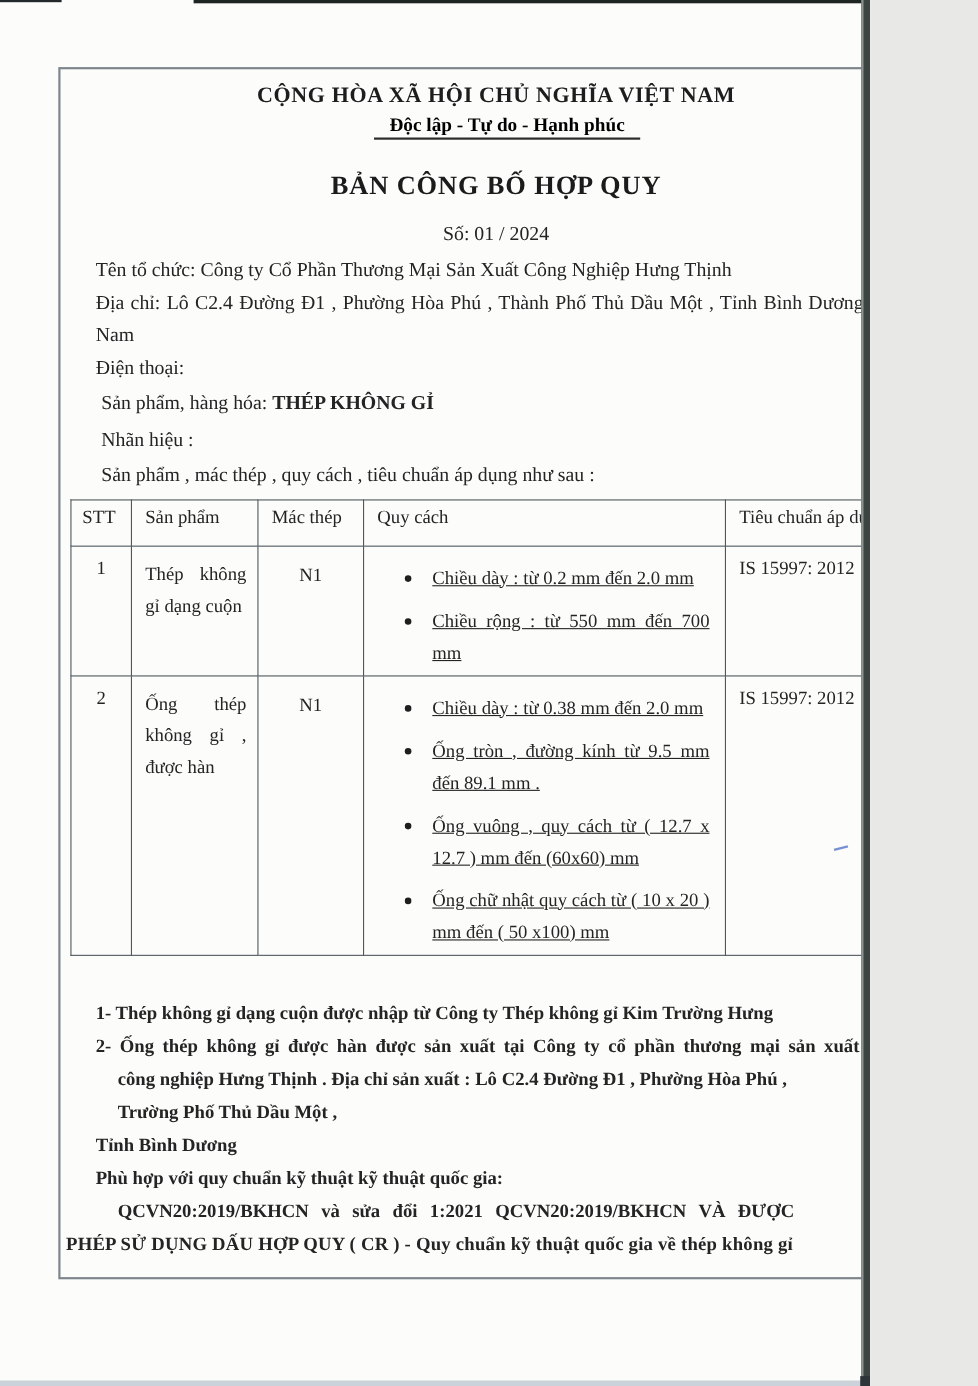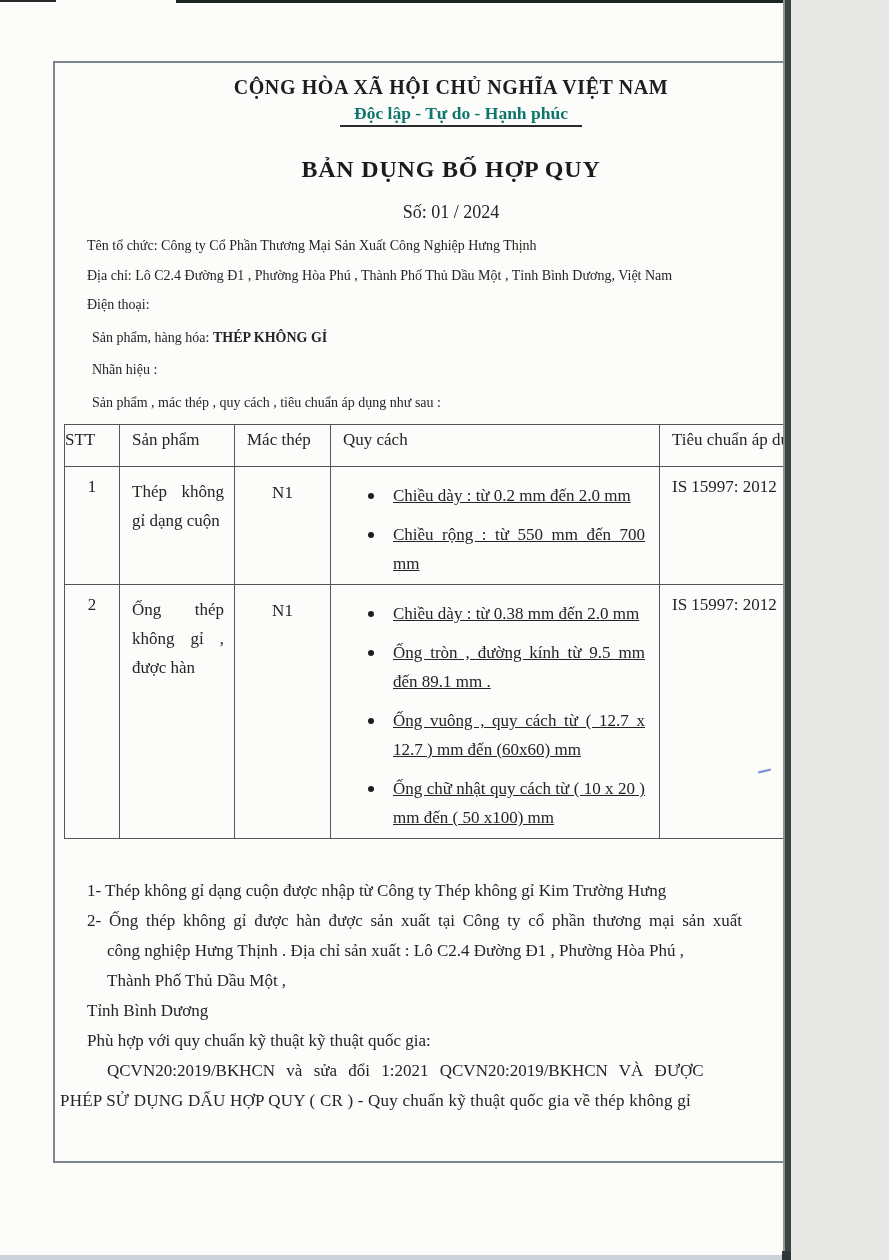--- a/index.html
+++ b/index.html
@@ -17,48 +17,48 @@
   .edge-corner { position:absolute; right:0; bottom:0; width:9px; height:9px; background:#2e3538; z-index:42; }
   .ink-dot { position:absolute; left:787px; top:662px; width:4px; height:4px; border-radius:50%; background:#3d62c0; opacity:.8; z-index:5;}
   .ink-dash { position:absolute; left:758px; top:770px; width:13px; height:2px; background:#4a6cc4; transform:rotate(-14deg); opacity:.75; z-index:5;}
 
   
   .page {
     position:absolute; left:53px; top:61px; width:792px; height:1098px;
     border:2px solid #7d868c; background:transparent;
   }
   .nat-title { text-align:center; margin-top:13px; font-size:20px; font-weight:bold; letter-spacing:.6px; color:#1d1d1d; }
-  .motto { text-align:center; margin-top:4px; font-size:17.5px; font-weight:bold; color:#0f766e;padding-left:20px; }
+  .motto { text-align:center; margin-top:4px; font-size:17.5px; font-weight:bold; color:#000000;padding-left:20px; }
   .motto span { display:inline-block; padding:0 14px 1px 14px; border-bottom:2px solid #2b2b2b; }
   .doc-title { text-align:center; margin-top:29px; font-size:24px; font-weight:bold; letter-spacing:.8px; color:#1b1b1b; }
   .doc-no { text-align:center; margin-top:19px; font-size:18px; }
 
-  .info { margin:8px 22px 0 32px; font-size:14px; line-height:29.5px; }
+  .info { margin:8px 22px 0 32px; font-size:18px; line-height:29.5px; }
   .info p { margin:0; text-align:justify; }
   .info p.sp { margin-top:3px; padding-left:5px; }
   .b { font-weight:bold; }
 
   
   table.spec { border-collapse:collapse; table-layout:fixed; width:775px; margin:7px 0 0 9px; font-size:17px; }
   table.spec th, table.spec td { border:1.7px solid #4e585e; vertical-align:top; font-weight:normal; }
   col.c1{width:55px;} col.c2{width:115px;} col.c3{width:96px;} col.c4{width:329px;} col.c5{width:180px;}
   th.h { height:36px; text-align:left; padding:5px 4px 0 12px; }
-  th.h.ctr { text-align:left; padding-left:0; }
+  th.h.ctr { text-align:center; padding-left:0; }
   td.stt { text-align:center; padding-top:10px; }
   td.prod { padding:10px 10px 0 12px; text-align:justify; line-height:29px; }
   td.grade { text-align:center; padding-top:16px; }
   td.std { padding:10px 6px 0 12px; }
   td.qc { padding:4px 14px 6px 34px;text-decoration:underline; }
   ul.specs { list-style:none; margin:0; padding:0; }
   ul.specs li { position:relative; padding-left:28px; margin-top:10px; text-align:justify; line-height:29px; }
   ul.specs li::before { content:""; position:absolute; left:3px; top:12px; width:6px; height:6px; border-radius:50%; background:#1e1e1e; }
 
   
   .notes { margin:37px 22px 0 32px; font-size:17px; line-height:30px; }
-  .note-line { margin:0; }
+  .note-line { margin:0;font-weight:bold; }
   .note-line.ind1 { padding-left:20px; }
   .note-line.outdent { margin-left:-27px; letter-spacing:.2px; }
   .note-line.spread-sm { word-spacing:3.5px; }
   .note-line.spread-lg { word-spacing:7px; }
 
   
   .stamp { position:absolute; left:782px; top:622px; width:210px; height:200px; z-index:6; opacity:.93; }
   .stamp text { font-family:"Liberation Sans","DejaVu Sans",sans-serif; font-weight:bold; }
 </style>
 </head>
@@ -74,21 +74,21 @@
   <div class="ink-dot"></div>
   <div class="ink-dash"></div>
 
   <div class="page">
 
     <div class="nat-title">CỘNG HÒA XÃ HỘI CHỦ NGHĨA VIỆT NAM</div>
     <div class="motto">
       <span>Độc lập - Tự do - Hạnh phúc</span>
     </div>
 
-    <div class="doc-title">BẢN DỤNG BỐ HỢP QUY</div>
+    <div class="doc-title">BẢN CÔNG BỐ HỢP QUY</div>
     <div class="doc-no">Số: 01 / 2024</div>
 
     <div class="info">
       <p>Tên tổ chức: Công ty Cổ Phần Thương Mại Sản Xuất Công Nghiệp Hưng Thịnh</p>
       <p>Địa chỉ: Lô C2.4 Đường Đ1 , Phường Hòa Phú , Thành Phố Thủ Dầu Một , Tỉnh Bình Dương, Việt Nam</p>
       <p>Điện thoại:</p>
       <p class="sp"><span>Sản phẩm, hàng hóa:</span> <span class="b">THÉP KHÔNG GỈ</span></p>
       <p class="sp">Nhãn hiệu :</p>
       <p class="sp">Sản phẩm , mác thép , quy cách , tiêu chuẩn áp dụng như sau :</p>
     </div>
@@ -142,21 +142,21 @@
 
     <div class="notes">
 
         <div class="note-line">1- Thép không gỉ dạng cuộn được nhập từ Công ty Thép không gỉ Kim Trường Hưng</div>
 
 
         <div class="note-line spread-sm">2- Ống thép không gỉ được hàn được sản xuất tại Công ty cổ phần thương mại sản xuất</div>
 
         <div class="note-line ind1">công nghiệp Hưng Thịnh . Địa chỉ sản xuất : Lô C2.4 Đường Đ1 , Phường Hòa Phú ,</div>
 
-        <div class="note-line ind1">Thành Phố Thủ Dầu Một ,</div>
+        <div class="note-line ind1">Trường Phố Thủ Dầu Một ,</div>
 
         <div class="note-line">Tỉnh Bình Dương</div>
 
         <div class="note-line">Phù hợp với quy chuẩn kỹ thuật kỹ thuật quốc gia:</div>
 
         <div class="note-line ind1 spread-lg">QCVN20:2019/BKHCN và sửa đổi 1:2021 QCVN20:2019/BKHCN VÀ ĐƯỢC</div>
 
         <div class="note-line outdent">PHÉP SỬ DỤNG DẤU HỢP QUY ( CR ) -  Quy chuẩn kỹ thuật quốc gia về thép không gỉ</div>
       </div>
 

